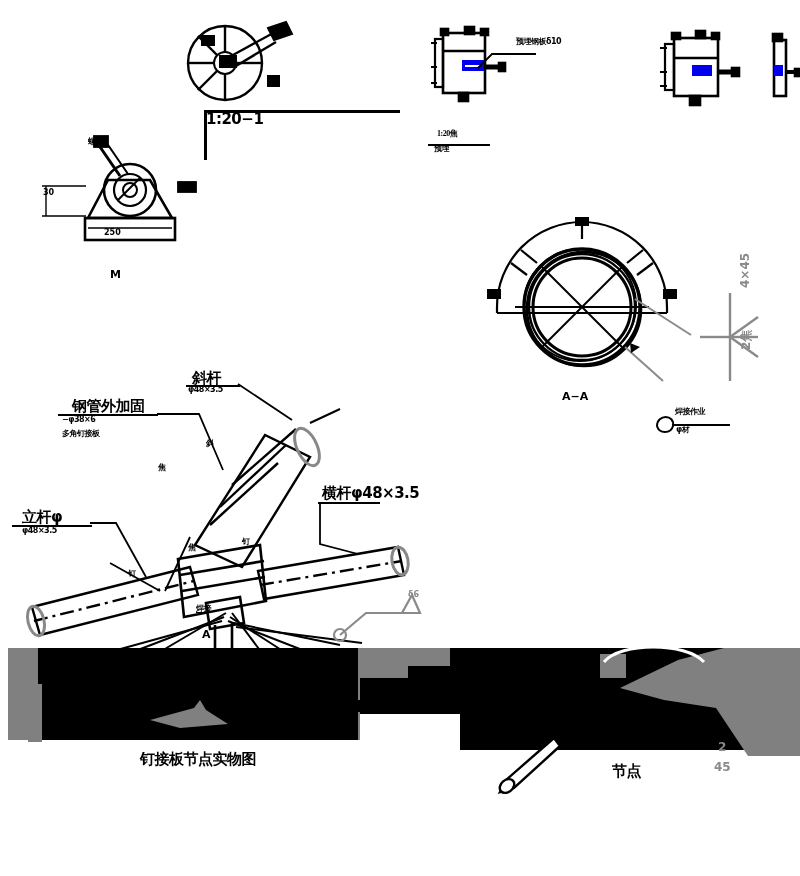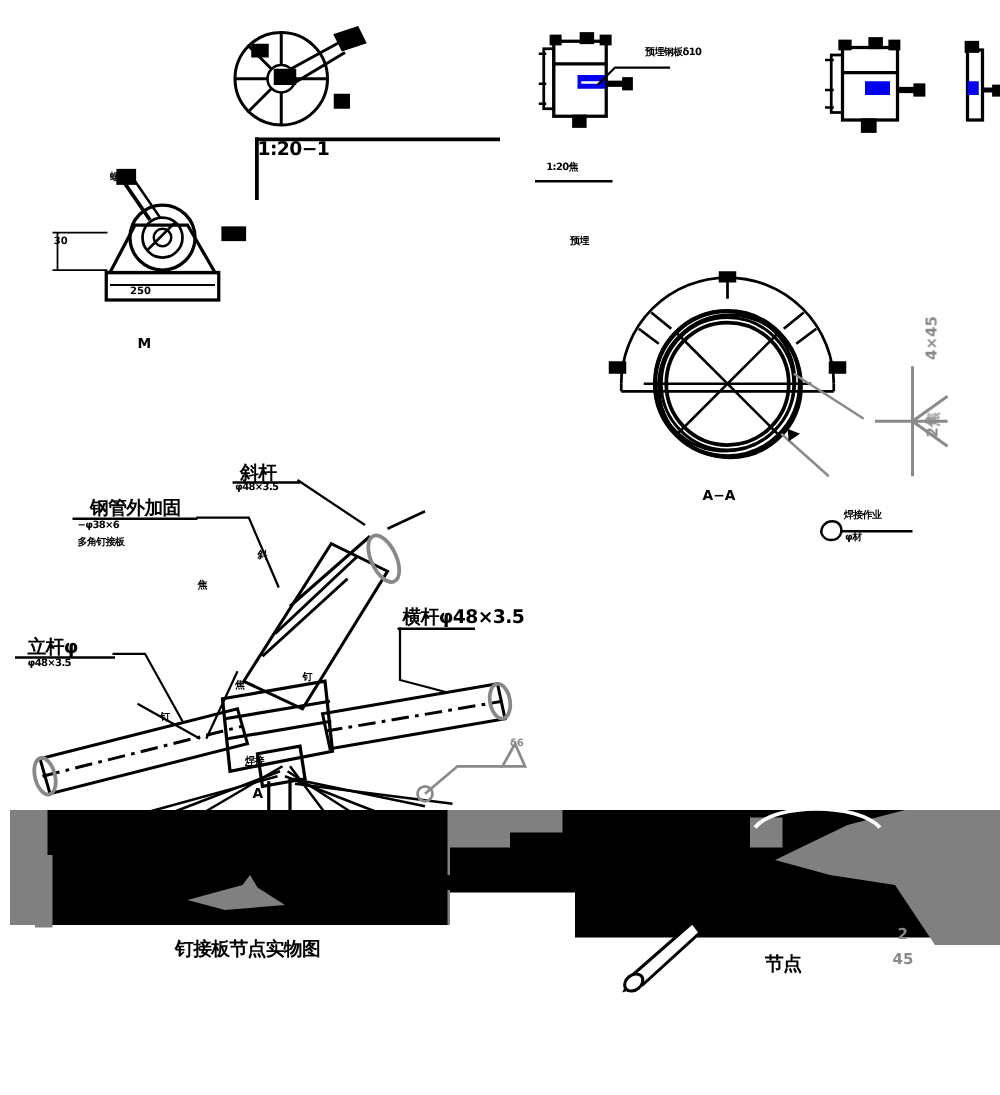--- a/index.html
+++ b/index.html
@@ -127,23 +127,23 @@
     </svg>
   </div>
   <div class="abs bluebox" style="left:462px;top:60px;width:22px;height:11px;"></div>
   <div class="abs" style="left:465px;top:65px;width:15px;height:1.6px;background:#fff;"></div>
   <div class="abs" style="left:478px;top:42px;">
     <svg width="60" height="30" viewBox="0 0 60 30">
       <polyline points="0,26 14,12 58,12" fill="none" stroke="#000" stroke-width="1.8"></polyline>
     </svg>
   </div>
   <div class="abs cjk xs" style="left:516px;top:38px;">预埋钢板δ10</div>
-  <div class="abs cjk xs" style="left:437px;top:130px;">1:20焦</div>
+  <div class="abs cjk xs" style="left:437px;top:130px;font-family:Liberation Serif, serif;">1:20焦</div>
   <div class="abs" style="left:428px;top:144px;width:62px;height:1.8px;background:#000;"></div>
-  <div class="abs cjk xs" style="left:456px;top:145px;margin-top:44px;">预埋</div>
+  <div class="abs cjk xs" style="left:434px;top:145px;">预埋</div>
 
   <div class="abs" style="left:652px;top:28px;">
     <svg width="90" height="80" viewBox="0 0 90 80">
       <g stroke="#000" fill="none" stroke-width="2.6">
         <rect x="22" y="10" width="44" height="58"></rect>
         <line x1="22" y1="30" x2="66" y2="30"></line>
         <rect x="13" y="16" width="9" height="46" stroke-width="2.2"></rect>
         <line x1="8" y1="20" x2="15" y2="20" stroke-width="2"></line>
         <line x1="8" y1="44" x2="15" y2="44" stroke-width="2"></line>
         <line x1="8" y1="58" x2="15" y2="58" stroke-width="2"></line>

